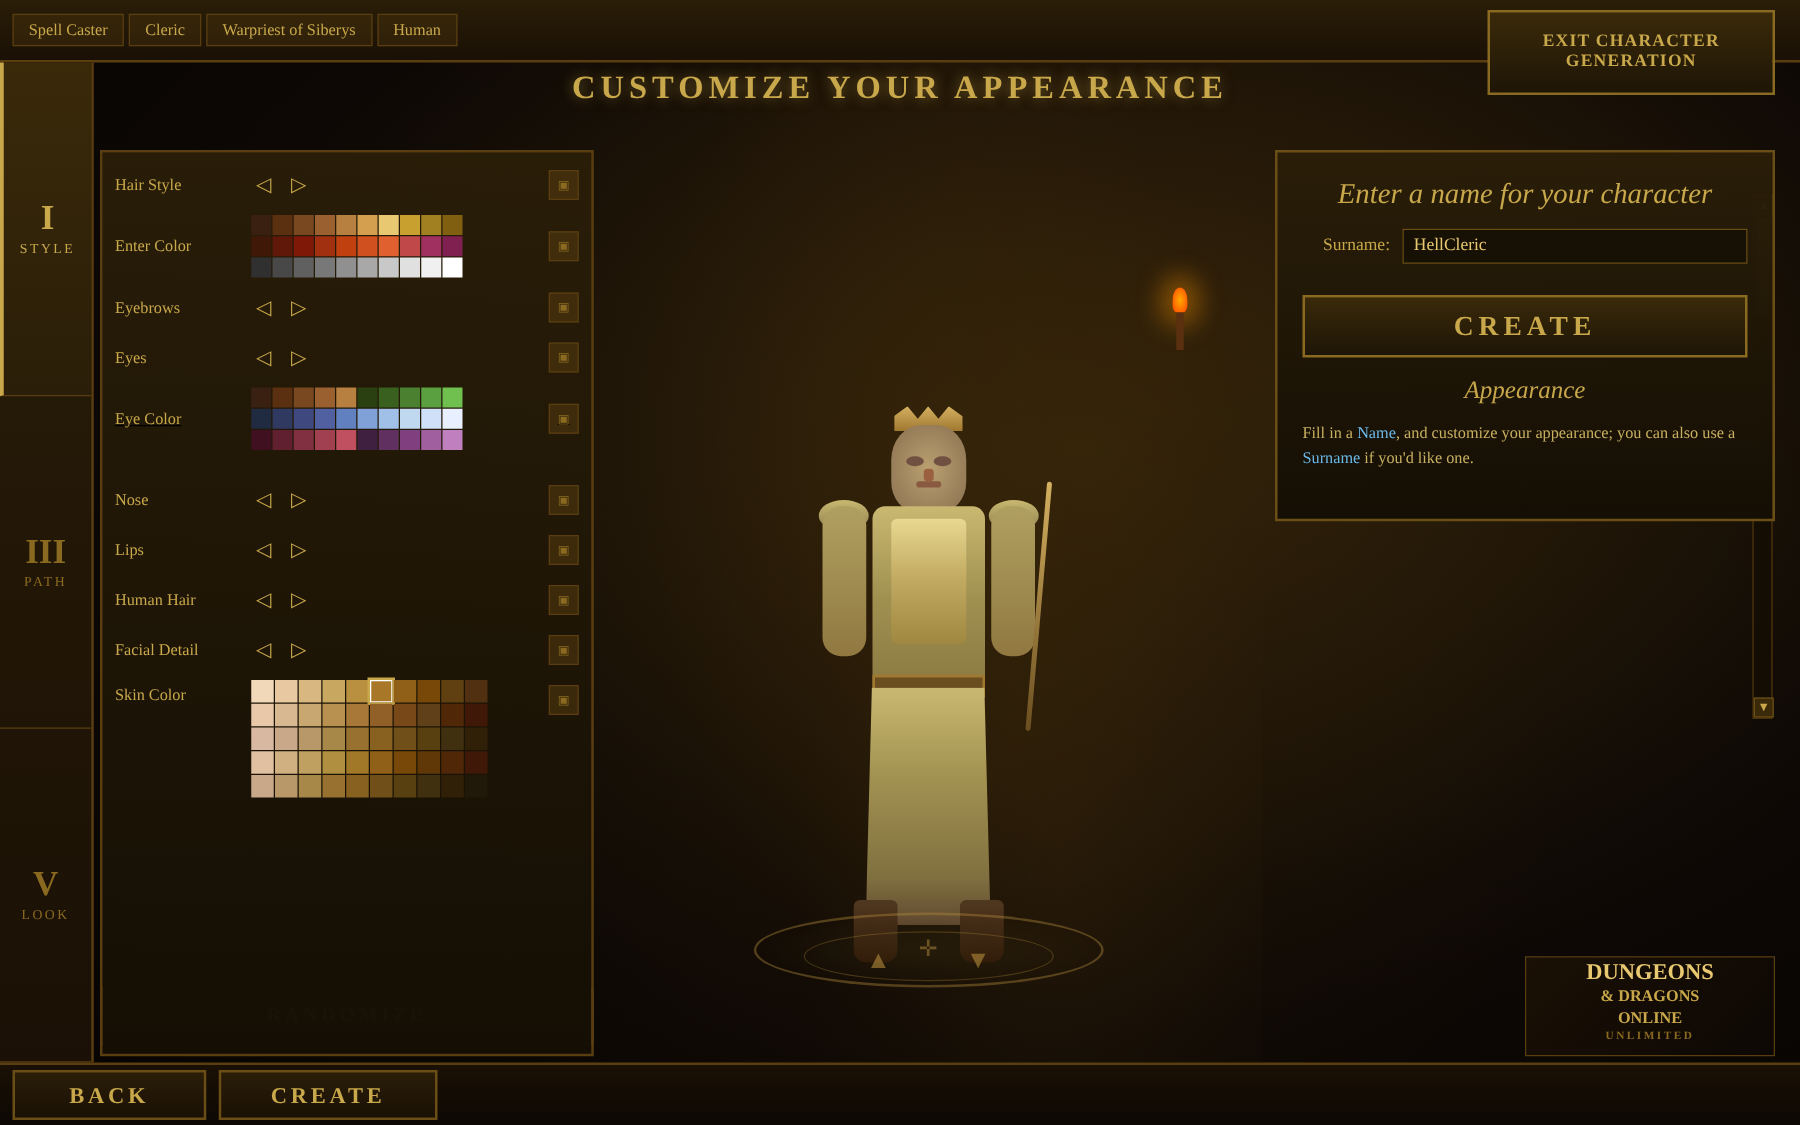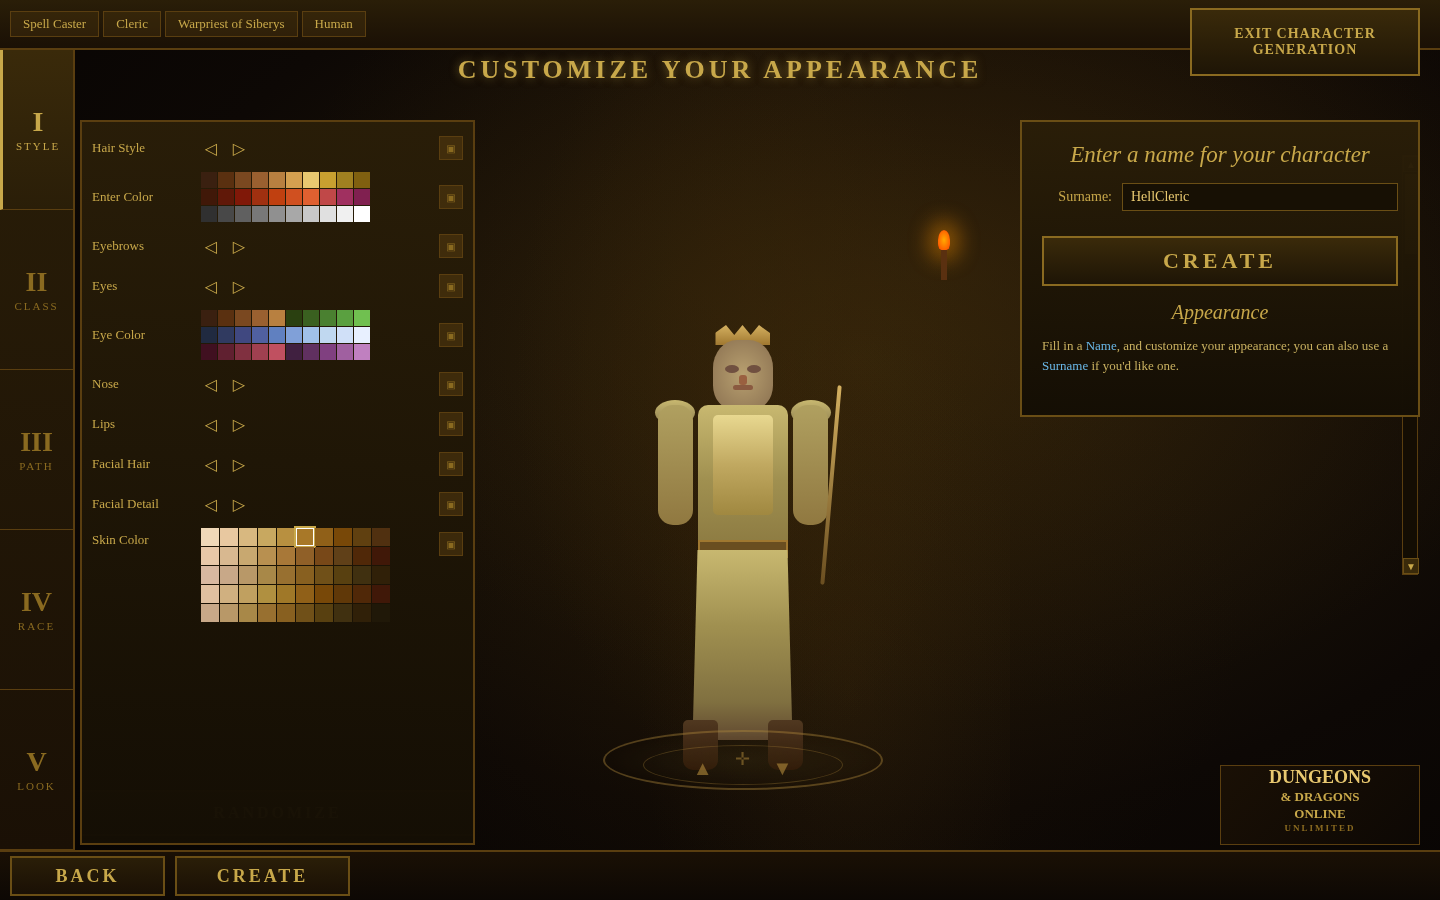--- a/index.html
+++ b/index.html
@@ -644,30 +644,22 @@
 </div>
 
 <div class="page-title">CUSTOMIZE YOUR APPEARANCE</div>
 
 <div class="left-nav">
   <div class="nav-item active">
     <span class="nav-numeral">I</span>
     <span class="nav-label">STYLE</span>
   </div>
   <div class="nav-item">
-    <span class="nav-numeral">II</span>
-    <span class="nav-label">CLASS</span>
-  </div>
-  <div class="nav-item">
     <span class="nav-numeral">III</span>
     <span class="nav-label">PATH</span>
-  </div>
-  <div class="nav-item">
-    <span class="nav-numeral">IV</span>
-    <span class="nav-label">RACE</span>
   </div>
   <div class="nav-item">
     <span class="nav-numeral">V</span>
     <span class="nav-label">LOOK</span>
   </div>
 </div>
 
 <div class="char-area">
   <div class="char-bg"></div>
 
@@ -773,21 +765,21 @@
 
   <div class="feature-row">
     <span class="feature-label">Eyes</span>
     <div class="feature-controls">
       <button class="arrow-btn left-arrow"></button>
       <button class="arrow-btn right-arrow"></button>
     </div>
     <div class="feature-icon">▣</div>
   </div>
 
-  <div class="feature-row" style="height:auto; margin-bottom:8px;">
+  <div class="feature-row" style="height:auto; margin-bottom:24px;text-decoration:underline;">
     <span class="feature-label">Eye Color</span>
     <div class="feature-controls">
       <div class="color-palette" id="eyePalette">
           <div class="color-swatch" style="background: rgb(58, 32, 16);"></div>
           <div class="color-swatch" style="background: rgb(90, 48, 16);"></div>
           <div class="color-swatch" style="background: rgb(122, 72, 32);"></div>
           <div class="color-swatch" style="background: rgb(154, 96, 48);"></div>
           <div class="color-swatch" style="background: rgb(184, 128, 64);"></div>
           <div class="color-swatch" style="background: rgb(42, 64, 16);"></div>
           <div class="color-swatch" style="background: rgb(58, 96, 32);"></div>
@@ -831,21 +823,21 @@
   <div class="feature-row">
     <span class="feature-label">Lips</span>
     <div class="feature-controls">
       <button class="arrow-btn left-arrow"></button>
       <button class="arrow-btn right-arrow"></button>
     </div>
     <div class="feature-icon">▣</div>
   </div>
 
   <div class="feature-row">
-    <span class="feature-label">Facial Hair</span>
+    <span class="feature-label">Human Hair</span>
     <div class="feature-controls">
       <button class="arrow-btn left-arrow"></button>
       <button class="arrow-btn right-arrow"></button>
     </div>
     <div class="feature-icon">▣</div>
   </div>
 
   <div class="feature-row">
     <span class="feature-label">Facial Detail</span>
     <div class="feature-controls">

